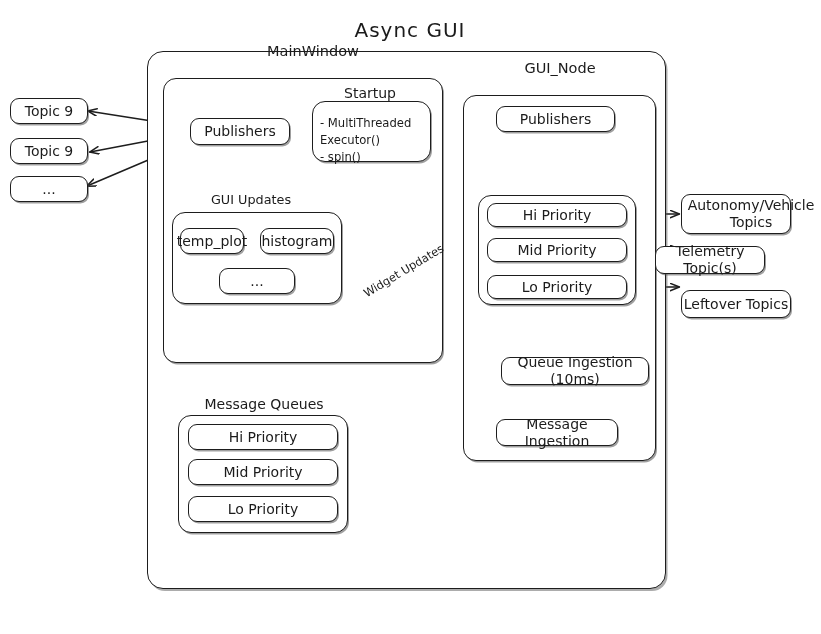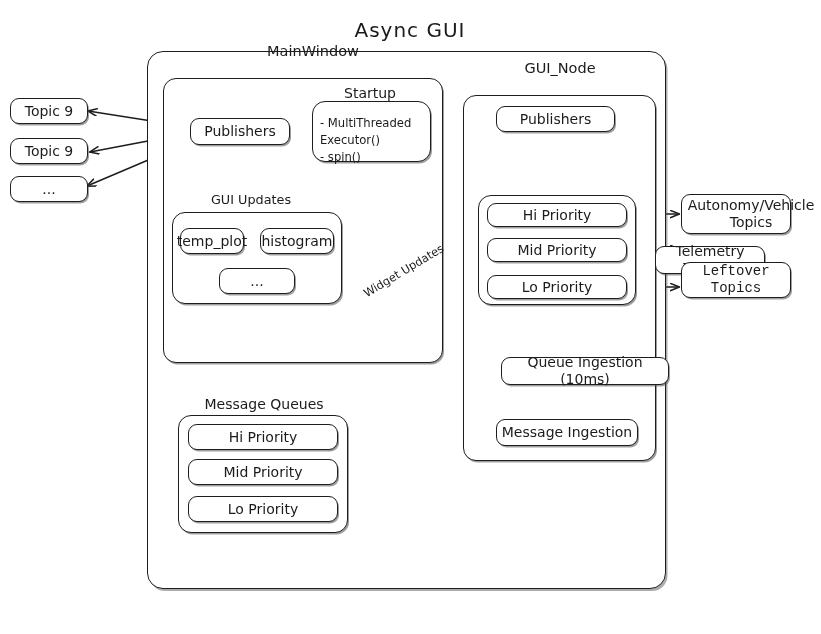--- a/index.html
+++ b/index.html
@@ -173,31 +173,31 @@
   <div class="node leaf t12" style="left:487px; top:203px; width:140px; height:24px;">
     <span>Hi Priority</span>
   </div>
   <div class="node leaf t12" style="left:487px; top:238px; width:140px; height:24px;">
     <span>Mid Priority</span>
   </div>
   <div class="node leaf t12" style="left:487px; top:275px; width:140px; height:24px;">
     <span>Lo Priority</span>
   </div>
 
-  <div class="node leaf t12" style="left:501px; top:357px; width:168px; height:28px;">
+  <div class="node leaf t12" style="left:501px; top:357px; width:148px; height:28px;">
     <span>Queue Ingestion (10ms)</span>
   </div>
-  <div class="node leaf t12" style="left:496px; top:419px; width:142px; height:27px;">
+  <div class="node leaf t12" style="left:496px; top:419px; width:122px; height:27px;">
     <span>Message Ingestion</span>
   </div>
 
   <div class="node leaf t12" style="left:681px; top:194px; width:110px; height:40px;">
     <span style="white-space:pre-line;margin-left:30px;">Autonomy/Vehicle
 Topics</span>
   </div>
   <div class="node leaf t12" style="left:655px; top:238px; width:110px; height:28px;margin-top:8px;">
     <span style="white-space: pre-line;">Telemetry Topic(s)</span>
   </div>
-  <div class="node leaf t12" style="left:681px; top:262px; width:110px; height:36px;font-family:Liberation Mono, monospace;">
+  <div class="node leaf t12" style="left:681px; top:290px; width:110px; height:28px;">
     <span style="white-space: pre-line;">Leftover Topics</span>
   </div>
 
 </div>
 
 </body></html>

